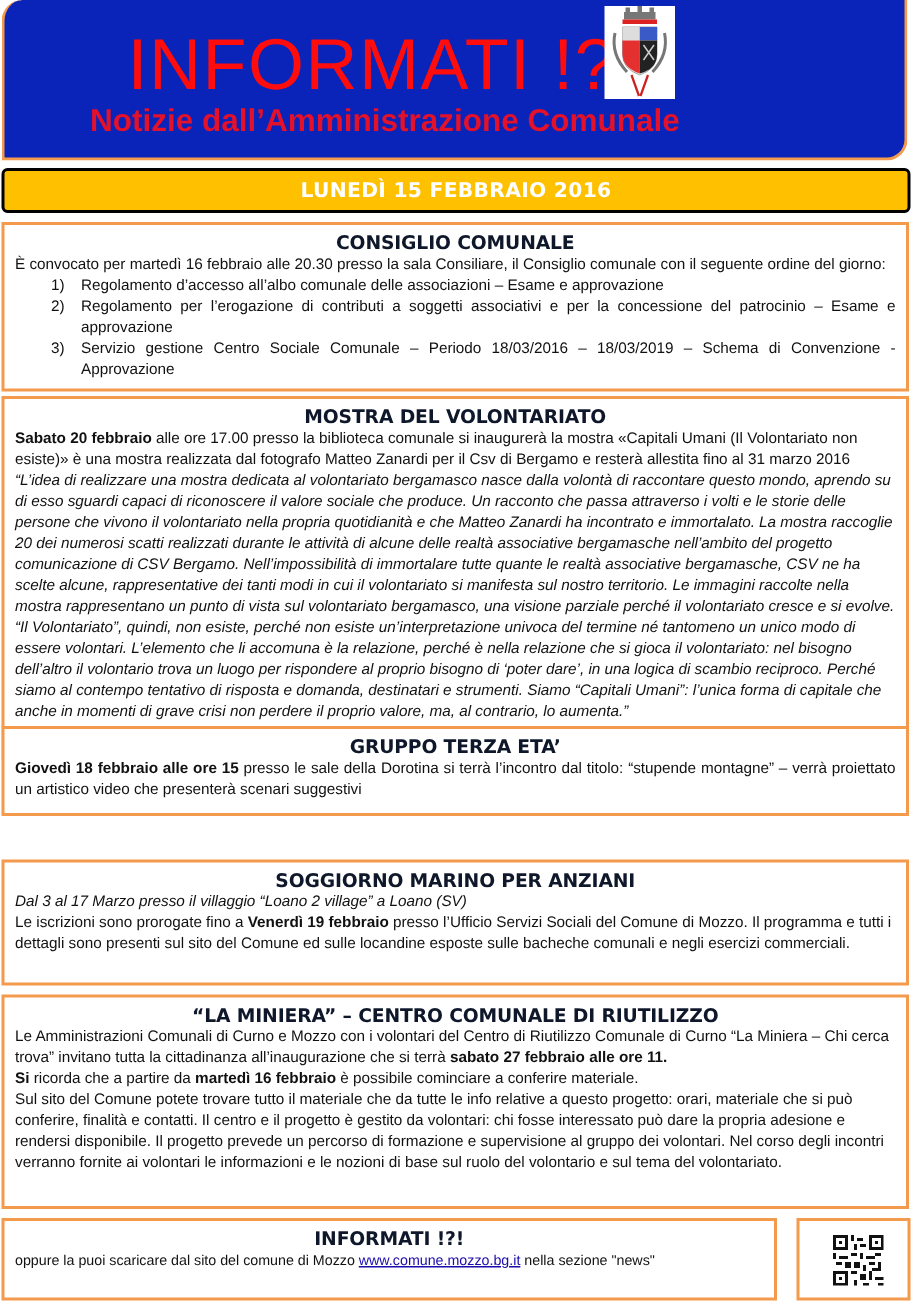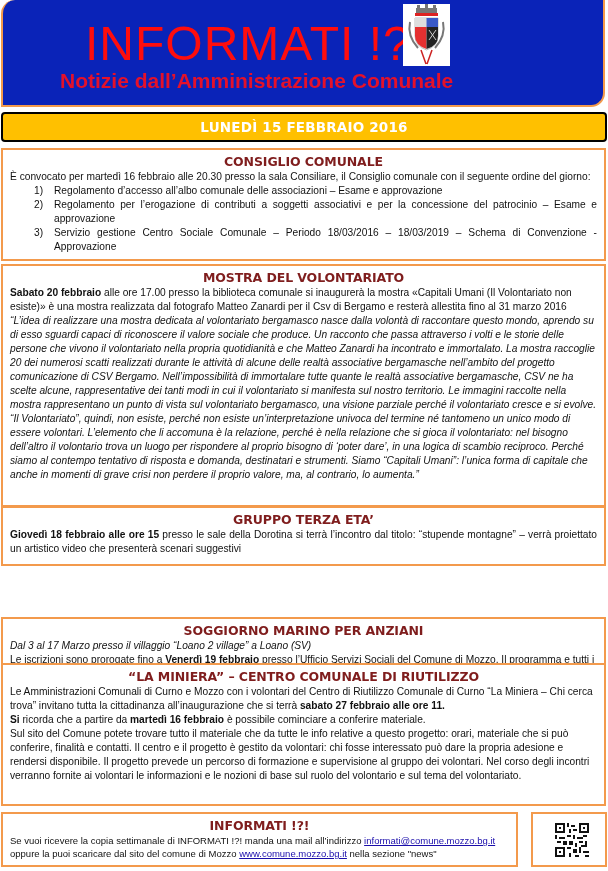--- a/index.html
+++ b/index.html
@@ -32,36 +32,36 @@
     font-family: "DejaVu Sans", sans-serif; letter-spacing: 0.2px;
   }
 
   .box {
     position: absolute; left: 1px; width: 605px; background: #fff;
     border: 2px solid #f39a4c; padding: 3px 7px 4px 7px;
     font-family: "Liberation Sans", sans-serif; font-size: 10.2px; line-height: 14px; color: #111;
   }
   .box h2 {
     font-family: "DejaVu Sans", sans-serif; font-size: 12.5px; font-weight: bold; text-align: center;
-    line-height: 17px; color: #7f1d1d; letter-spacing: -0.1px;
+    line-height: 17px; color: #0f172a; letter-spacing: -0.1px;
   }
   .box p { margin: 0; }
   .it { font-style: italic; }
   .just { text-align: justify; }
   b { font-weight: bold; }
   ol.agenda { list-style: none; margin-left: 24px; }
   ol.agenda li { display: flex; text-align: justify; }
   ol.agenda li .num { width: 20px; flex: 0 0 20px; }
   ol.agenda li .txt { flex: 1; }
   .center-it { text-align: left; font-style: italic; }
 
   #box-consiglio { top: 148px; height: 113px; }
   #box-mostra { top: 264px; height: 243px; }
-  #box-terza { top: 506px; height: 60px; }
-  #box-soggiorno { top: 573px; height: 67px; margin-top: 44px; }
+  #box-terza { top: 484px; height: 60px; }
+  #box-soggiorno { top: 573px; height: 84px; }
   #box-miniera { top: 663px; height: 143px; }
   #box-footer { top: 812px; left: 1px; width: 517px; height: 55px; text-align: center; }
   #box-footer p { text-align: left; font-size: 9.5px; line-height: 13px; }
   #box-footer h2 { font-size: 12.5px; }
   .link { color: #1a0dab; text-decoration: underline; }
   #box-qr { position: absolute; left: 531px; top: 812px; width: 76px; height: 55px; border: 2px solid #f39a4c; background: #fff; }
   .qr { position: absolute; left: 22px; top: 9px; width: 34px; height: 34px; }
 </style>
 </head>
 <body>
@@ -129,21 +129,20 @@
 
 <div class="box" id="box-miniera">
   <h2>“LA MINIERA” – CENTRO COMUNALE DI RIUTILIZZO</h2>
   <p><span>Le Amministrazioni Comunali di Curno e Mozzo con i volontari del Centro di Riutilizzo Comunale di Curno “La Miniera – Chi cerca trova” invitano tutta la cittadinanza all’inaugurazione che si terrà </span><b>sabato 27 febbraio alle ore 11.</b></p>
   <p><b>Si</b><span> ricorda che a partire da </span><b>martedì 16 febbraio</b><span> è possibile cominciare a conferire materiale.</span></p>
   <p>Sul sito del Comune potete trovare tutto il materiale che da tutte le info relative a questo progetto: orari, materiale che si può conferire, finalità e contatti. Il centro e il progetto è gestito da volontari: chi fosse interessato può dare la propria adesione e rendersi disponibile. Il progetto prevede un percorso di formazione e supervisione al gruppo dei volontari. Nel corso degli incontri verranno fornite ai volontari le informazioni e le nozioni di base sul ruolo del volontario e sul tema del volontariato.</p>
 </div>
 
 <div class="box" id="box-footer">
   <h2>INFORMATI !?!</h2>
-  <p><span>Se vuoi ricevere la copia settimanale di INFORMATI !?! manda una mail all’indirizzo </span><a class="link">informati@comune.mozzo.bg.it</a></p>
   <p><span>oppure la puoi scaricare dal sito del comune di Mozzo </span><a class="link">www.comune.mozzo.bg.it</a><span> nella sezione "news"</span></p>
 </div>
 
 <div id="box-qr">
   <svg class="qr" viewBox="0 0 17 17" shape-rendering="crispEdges">
     <rect width="17" height="17" fill="#fff"></rect>
     <g fill="#111">
       <rect x="0" y="0" width="5" height="5"></rect>
         <rect x="1" y="1" width="3" height="3" fill="#fff"></rect>
         <rect x="2" y="2" width="1" height="1"></rect>

